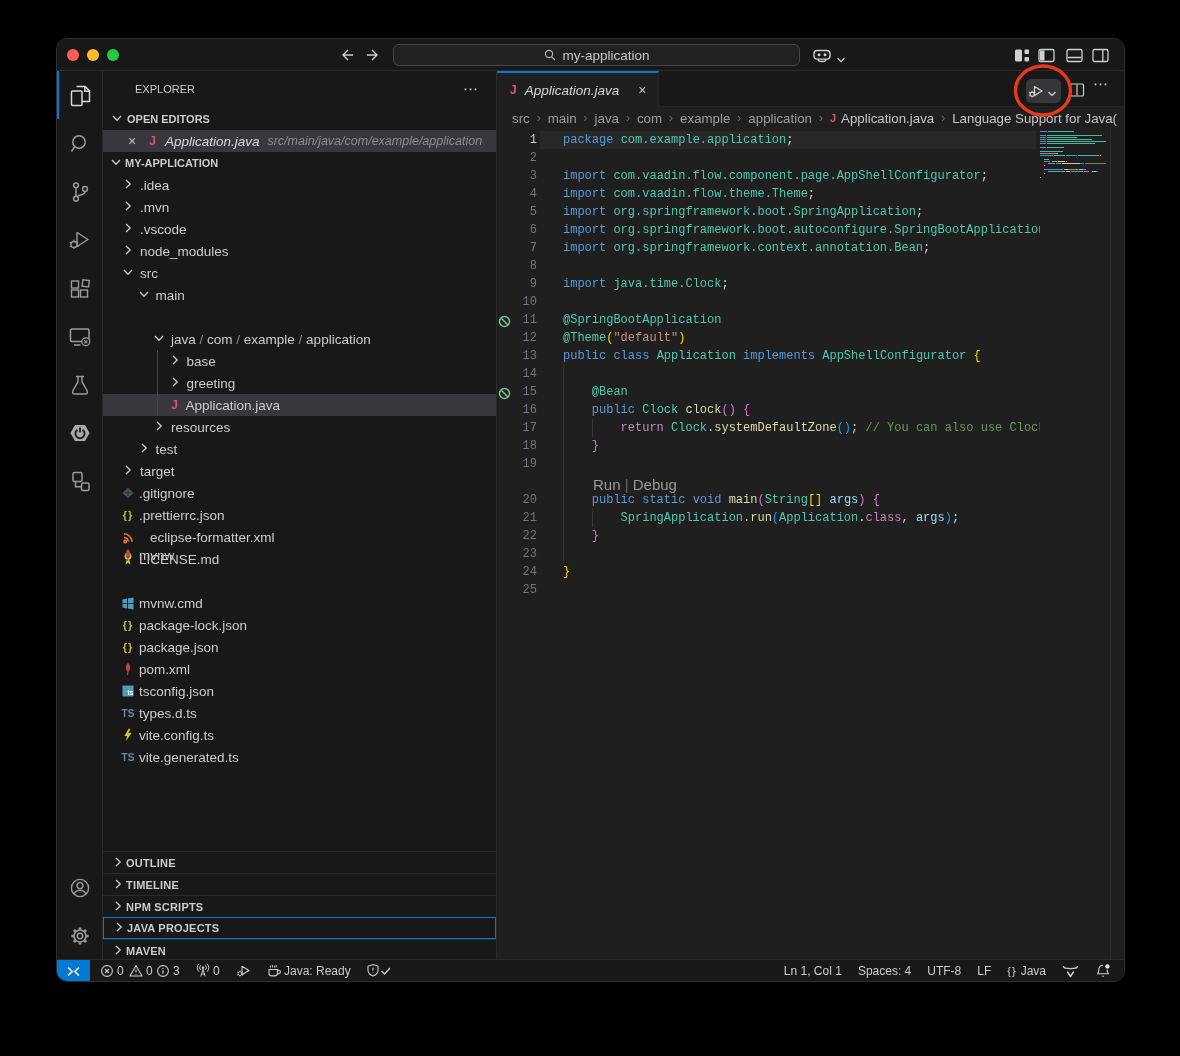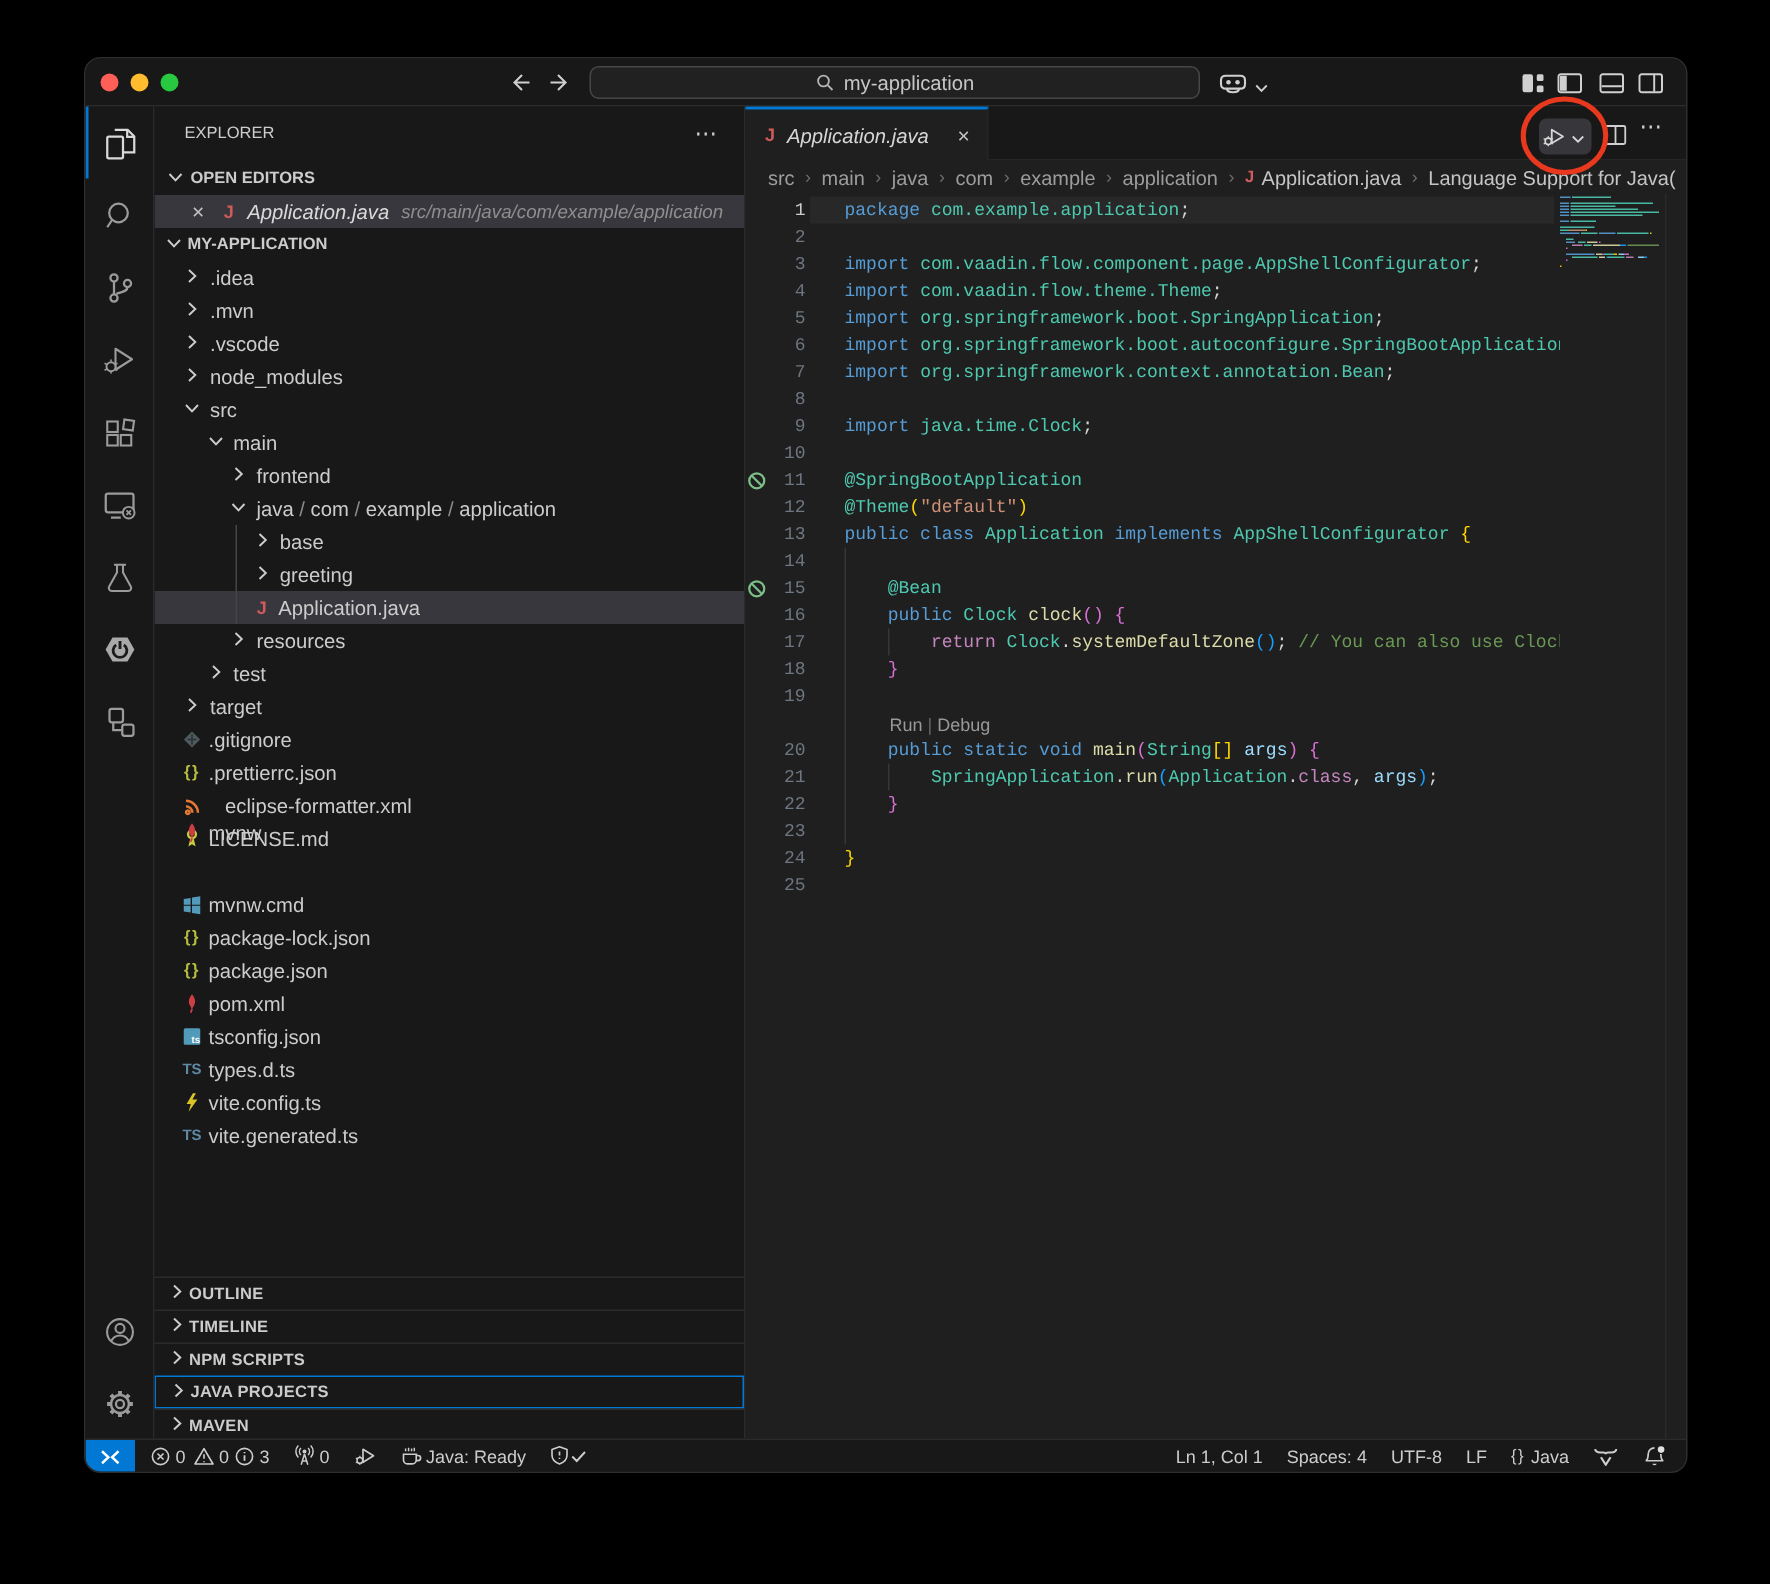--- a/index.html
+++ b/index.html
@@ -143,21 +143,21 @@
           <path d="M12 5.8V3.4" stroke="#9b9b9b" stroke-width="2.6" transform="rotate(45 12 12)"></path>
           <path d="M12 5.8V3.4" stroke="#9b9b9b" stroke-width="2.6" transform="rotate(90 12 12)"></path>
           <path d="M12 5.8V3.4" stroke="#9b9b9b" stroke-width="2.6" transform="rotate(135 12 12)"></path>
           <path d="M12 5.8V3.4" stroke="#9b9b9b" stroke-width="2.6" transform="rotate(180 12 12)"></path>
           <path d="M12 5.8V3.4" stroke="#9b9b9b" stroke-width="2.6" transform="rotate(225 12 12)"></path>
           <path d="M12 5.8V3.4" stroke="#9b9b9b" stroke-width="2.6" transform="rotate(270 12 12)"></path>
           <path d="M12 5.8V3.4" stroke="#9b9b9b" stroke-width="2.6" transform="rotate(315 12 12)"></path>
         </svg></div>
     </div>
     <div id="sidebar">
-      <div style="position:absolute;left:20px;top:12px;font-size:11px;color:#cccccc">EXPLORER</div>
+      <div style="position:absolute;left:32px;top:12px;font-size:11px;color:#cccccc">EXPLORER</div>
       <div style="position:absolute;left:360px;top:9px;font-size:15px;color:#cccccc;letter-spacing:1px">⋯</div>
       <div class="tr" style="top:37px;font-size:11px;font-weight:700">
         <span style="margin-left:6px"><svg style="flex:none" width="16" height="16" viewBox="0 0 16 16" fill="none">
             <path d="M4 6l4 4.2L12 6" stroke="#cccccc" stroke-width="1.3"></path>
           </svg></span>
         <span style="margin-left:2px">OPEN EDITORS</span>
       </div>
       <div class="tr" style="top:59px;background:#37373d">
         <span style="margin-left:25px;color:#c5c5c5;font-size:14px;line-height:14px">×</span>
         <span style="margin-left:13px;color:#d15b5b;font-weight:700;font-size:12px;font-style:normal">J</span>
@@ -198,26 +198,20 @@
         <span style="margin-left:17px"><svg style="flex:none" width="16" height="16" viewBox="0 0 16 16" fill="none">
             <path d="M4 6l4 4.2L12 6" stroke="#cccccc" stroke-width="1.3"></path>
           </svg></span>
         <span style="margin-left:4px">src</span>
       </div>
       <div class="tr" style="top:213px;">
         <span style="margin-left:32.5px"><svg style="flex:none" width="16" height="16" viewBox="0 0 16 16" fill="none">
             <path d="M4 6l4 4.2L12 6" stroke="#cccccc" stroke-width="1.3"></path>
           </svg></span>
         <span style="margin-left:4px">main</span>
-      </div>
-      <div class="tr" style="top:235px;">
-        <span style="margin-left:48px"><svg style="flex:none" width="16" height="16" viewBox="0 0 16 16" fill="none">
-            <path d="M6 4l4.2 4L6 12" stroke="#cccccc" stroke-width="1.3"></path>
-          </svg></span>
-        <span style="margin-left:4px">frontend</span>
       </div>
       <div class="tr" style="top:257px;">
         <span style="margin-left:48px"><svg style="flex:none" width="16" height="16" viewBox="0 0 16 16" fill="none">
             <path d="M4 6l4 4.2L12 6" stroke="#cccccc" stroke-width="1.3"></path>
           </svg></span>
         <span style="margin-left:4px">java<span style="color:#8b8b8b"> / </span>com<span style="color:#8b8b8b"> / </span>example<span style="color:#8b8b8b"> / </span>application</span>
       </div>
       <div class="tr" style="top:279px;">
         <span style="margin-left:63.5px"><svg style="flex:none" width="16" height="16" viewBox="0 0 16 16" fill="none">
             <path d="M6 4l4.2 4L6 12" stroke="#cccccc" stroke-width="1.3"></path>
@@ -474,21 +468,21 @@
       <div class="cline" style="top:92px"><span class="k">import</span> <span class="t">org.springframework.boot.autoconfigure.SpringBootApplication</span>;</div>
       <div class="cline" style="top:110px"><span class="k">import</span> <span class="t">org.springframework.context.annotation.Bean</span>;</div>
       <div class="cline" style="top:146px"><span class="k">import</span> <span class="t">java.time.Clock</span>;</div>
       <div class="cline" style="top:182px"><span class="t">@SpringBootApplication</span></div>
       <div class="cline" style="top:200px"><span class="t">@Theme</span><span class="b1">(</span><span class="s">"default"</span><span class="b1">)</span></div>
       <div class="cline" style="top:218px"><span class="k">public class</span> <span class="t">Application</span> <span class="k">implements</span> <span class="t">AppShellConfigurator</span> <span class="b1">{</span></div>
       <div class="cline" style="top:254px">    <span class="t">@Bean</span></div>
       <div class="cline" style="top:272px">    <span class="k">public</span> <span class="t">Clock</span> <span class="f">clock</span><span class="b2">()</span> <span class="b2">{</span></div>
       <div class="cline" style="top:290px">        <span class="w">return</span> <span class="t">Clock</span>.<span class="f">systemDefaultZone</span><span class="b3">()</span>; <span class="c">// You can also use Clock.fixed() or Clock.offset()</span></div>
       <div class="cline" style="top:308px">    <span class="b2">}</span></div>
-      <div class="abs" style="left:96px;top:347px;height:15px;font-size:12px;color:#999999">Run <span style="color:#666">|</span> Debug</div>
+      <div class="abs" style="left:96px;top:347px;height:15px;font-size:15px;color:#999999">Run <span style="color:#666">|</span> Debug</div>
       <div class="cline" style="top:362px">    <span class="k">public static void</span> <span class="f">main</span><span class="b2">(</span><span class="t">String</span><span class="b1">[]</span> <span class="v">args</span><span class="b2">)</span> <span class="b2">{</span></div>
       <div class="cline" style="top:380px">        <span class="t">SpringApplication</span>.<span class="f">run</span><span class="b3">(</span><span class="t">Application</span>.<span class="w">class</span>, <span class="v">args</span><span class="b3">)</span>;</div>
       <div class="cline" style="top:398px">    <span class="b2">}</span></div>
       <div class="cline" style="top:434px"><span class="b1">}</span></div>
       <div class="abs" style="left:66px;top:236px;width:1px;height:198px;background:#373737"></div>
       <div class="abs" style="left:95px;top:290px;width:1px;height:18px;background:#373737"></div>
       <div class="abs" style="left:95px;top:380px;width:1px;height:18px;background:#373737"></div>
       <div class="abs" style="left:1px;top:184.5px"><svg width="13" height="13" viewBox="0 0 13 13" fill="none">
           <circle cx="6.5" cy="6.5" r="5" stroke="#7cc088" stroke-width="1.5"></circle>
           <path d="M3.3 3.3L9.7 9.7" stroke="#7cc088" stroke-width="1.5"></path>

